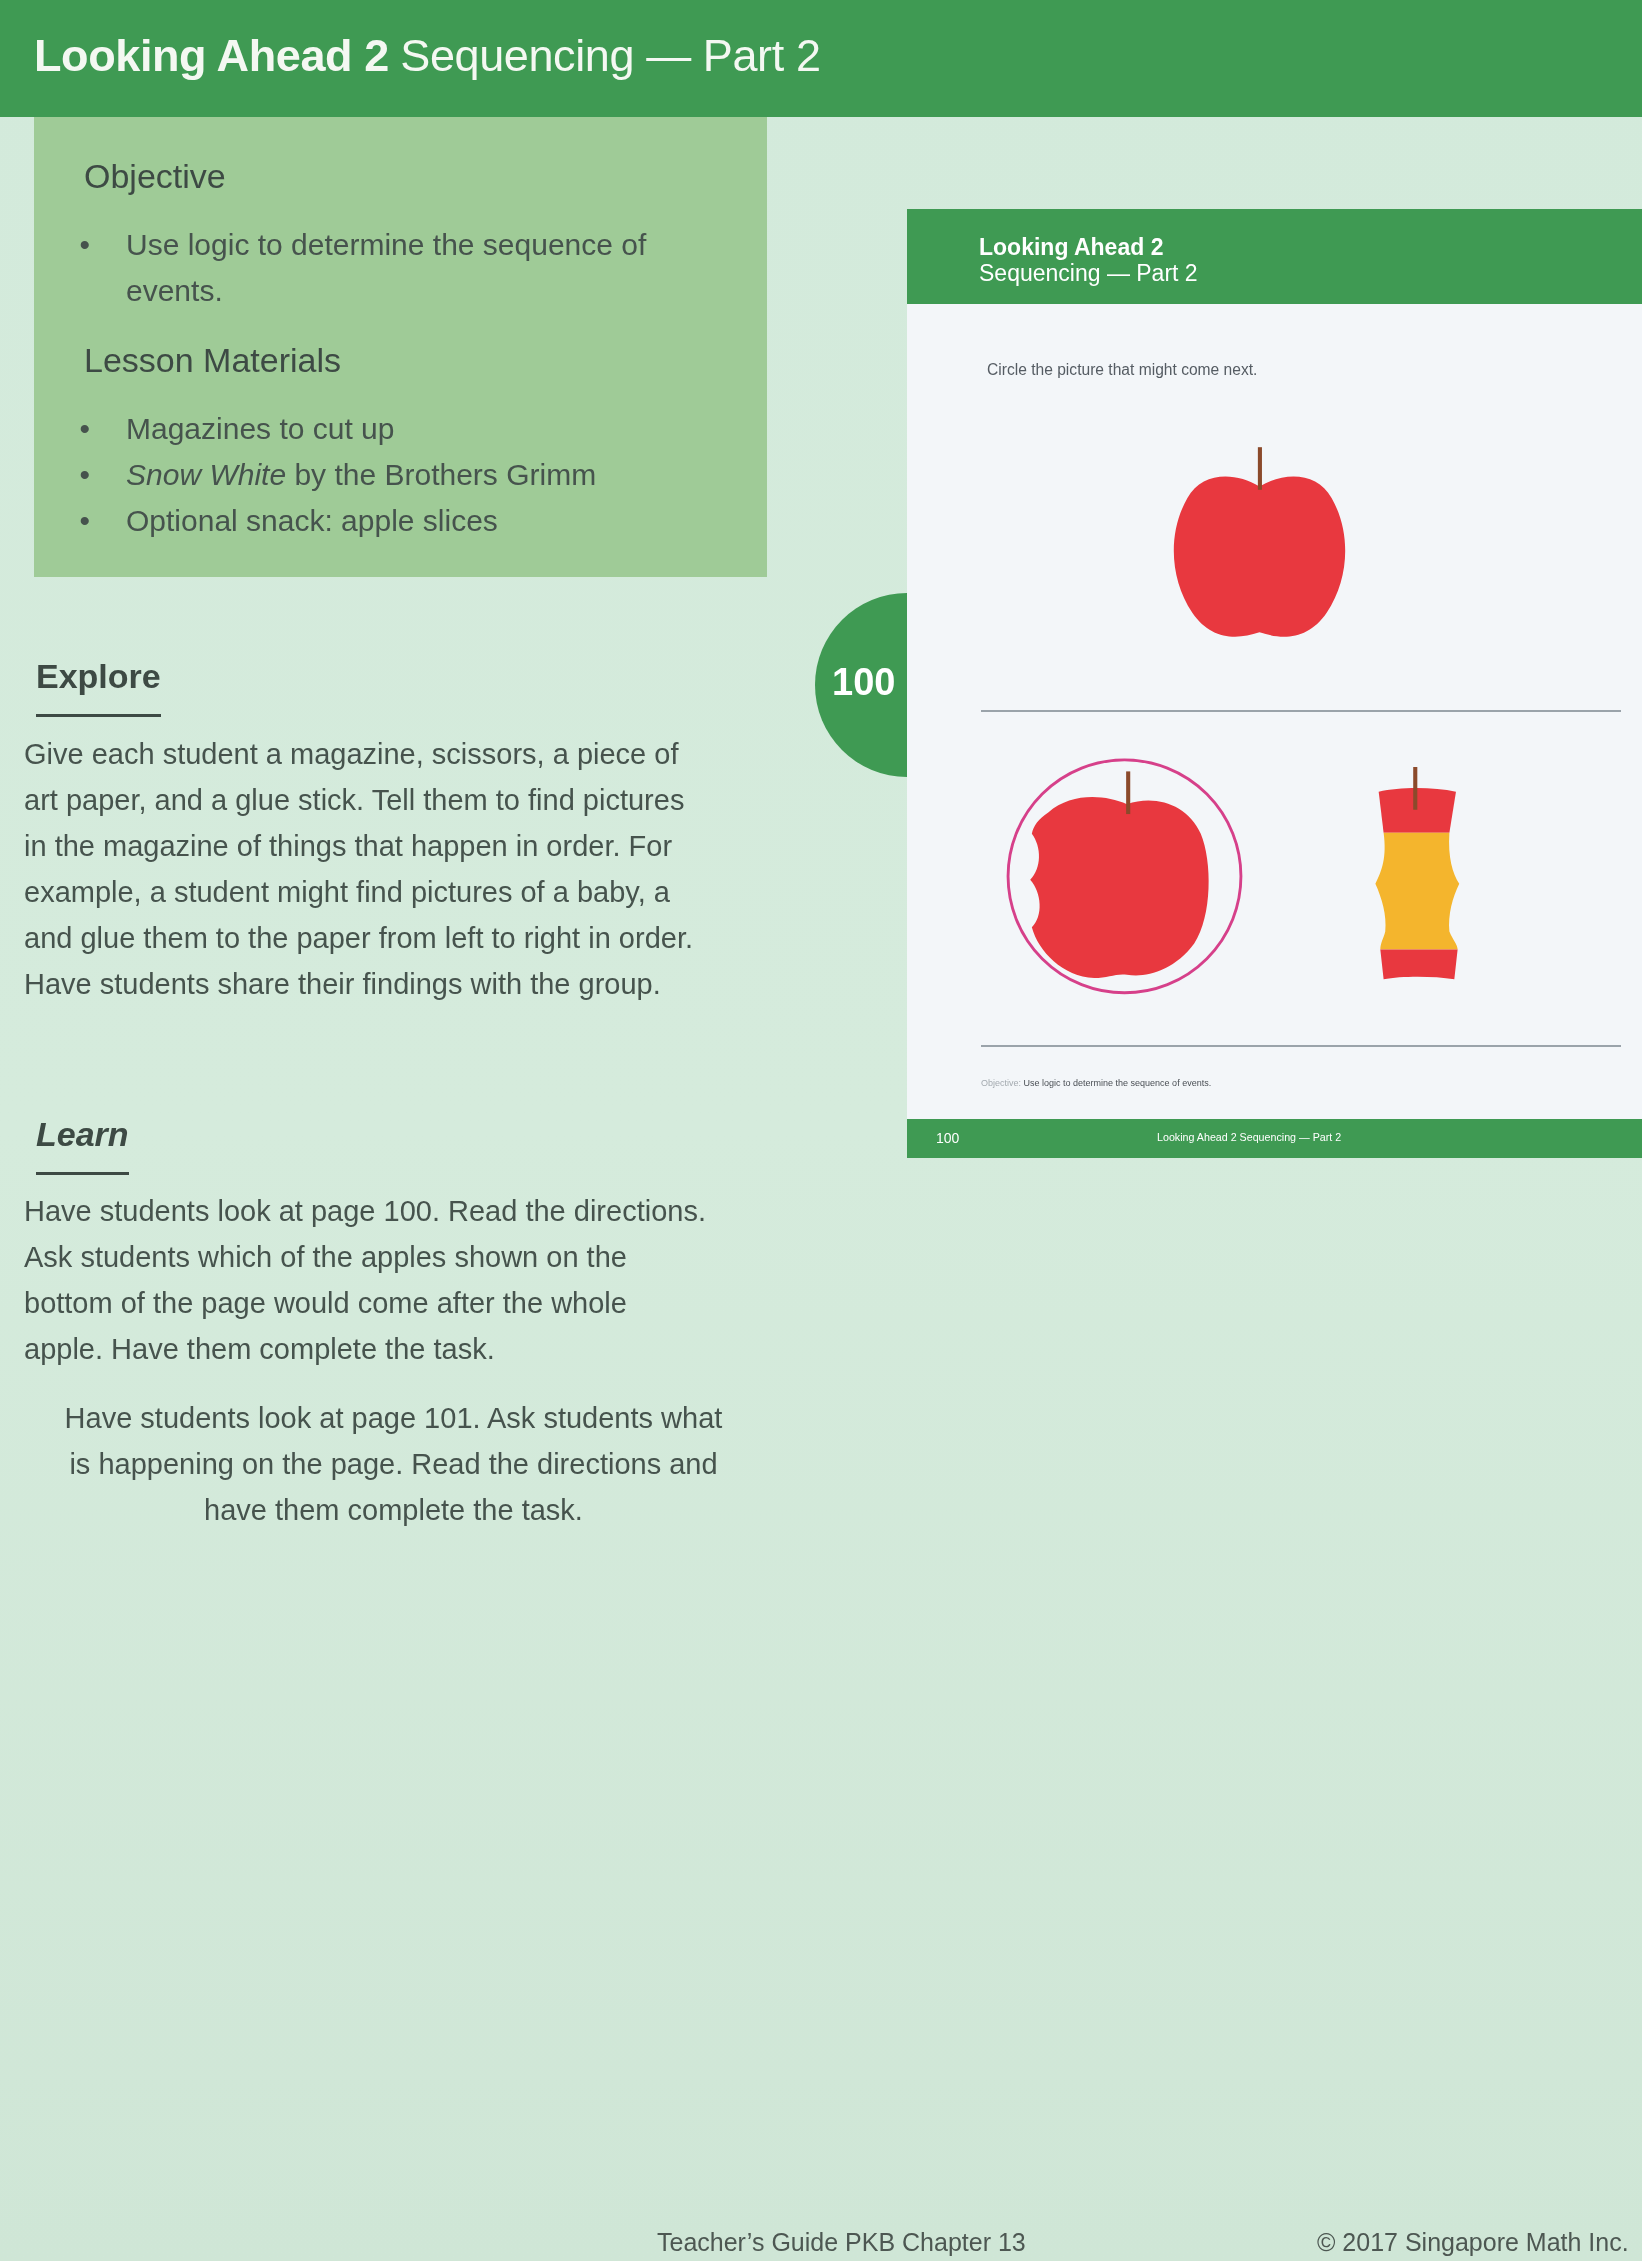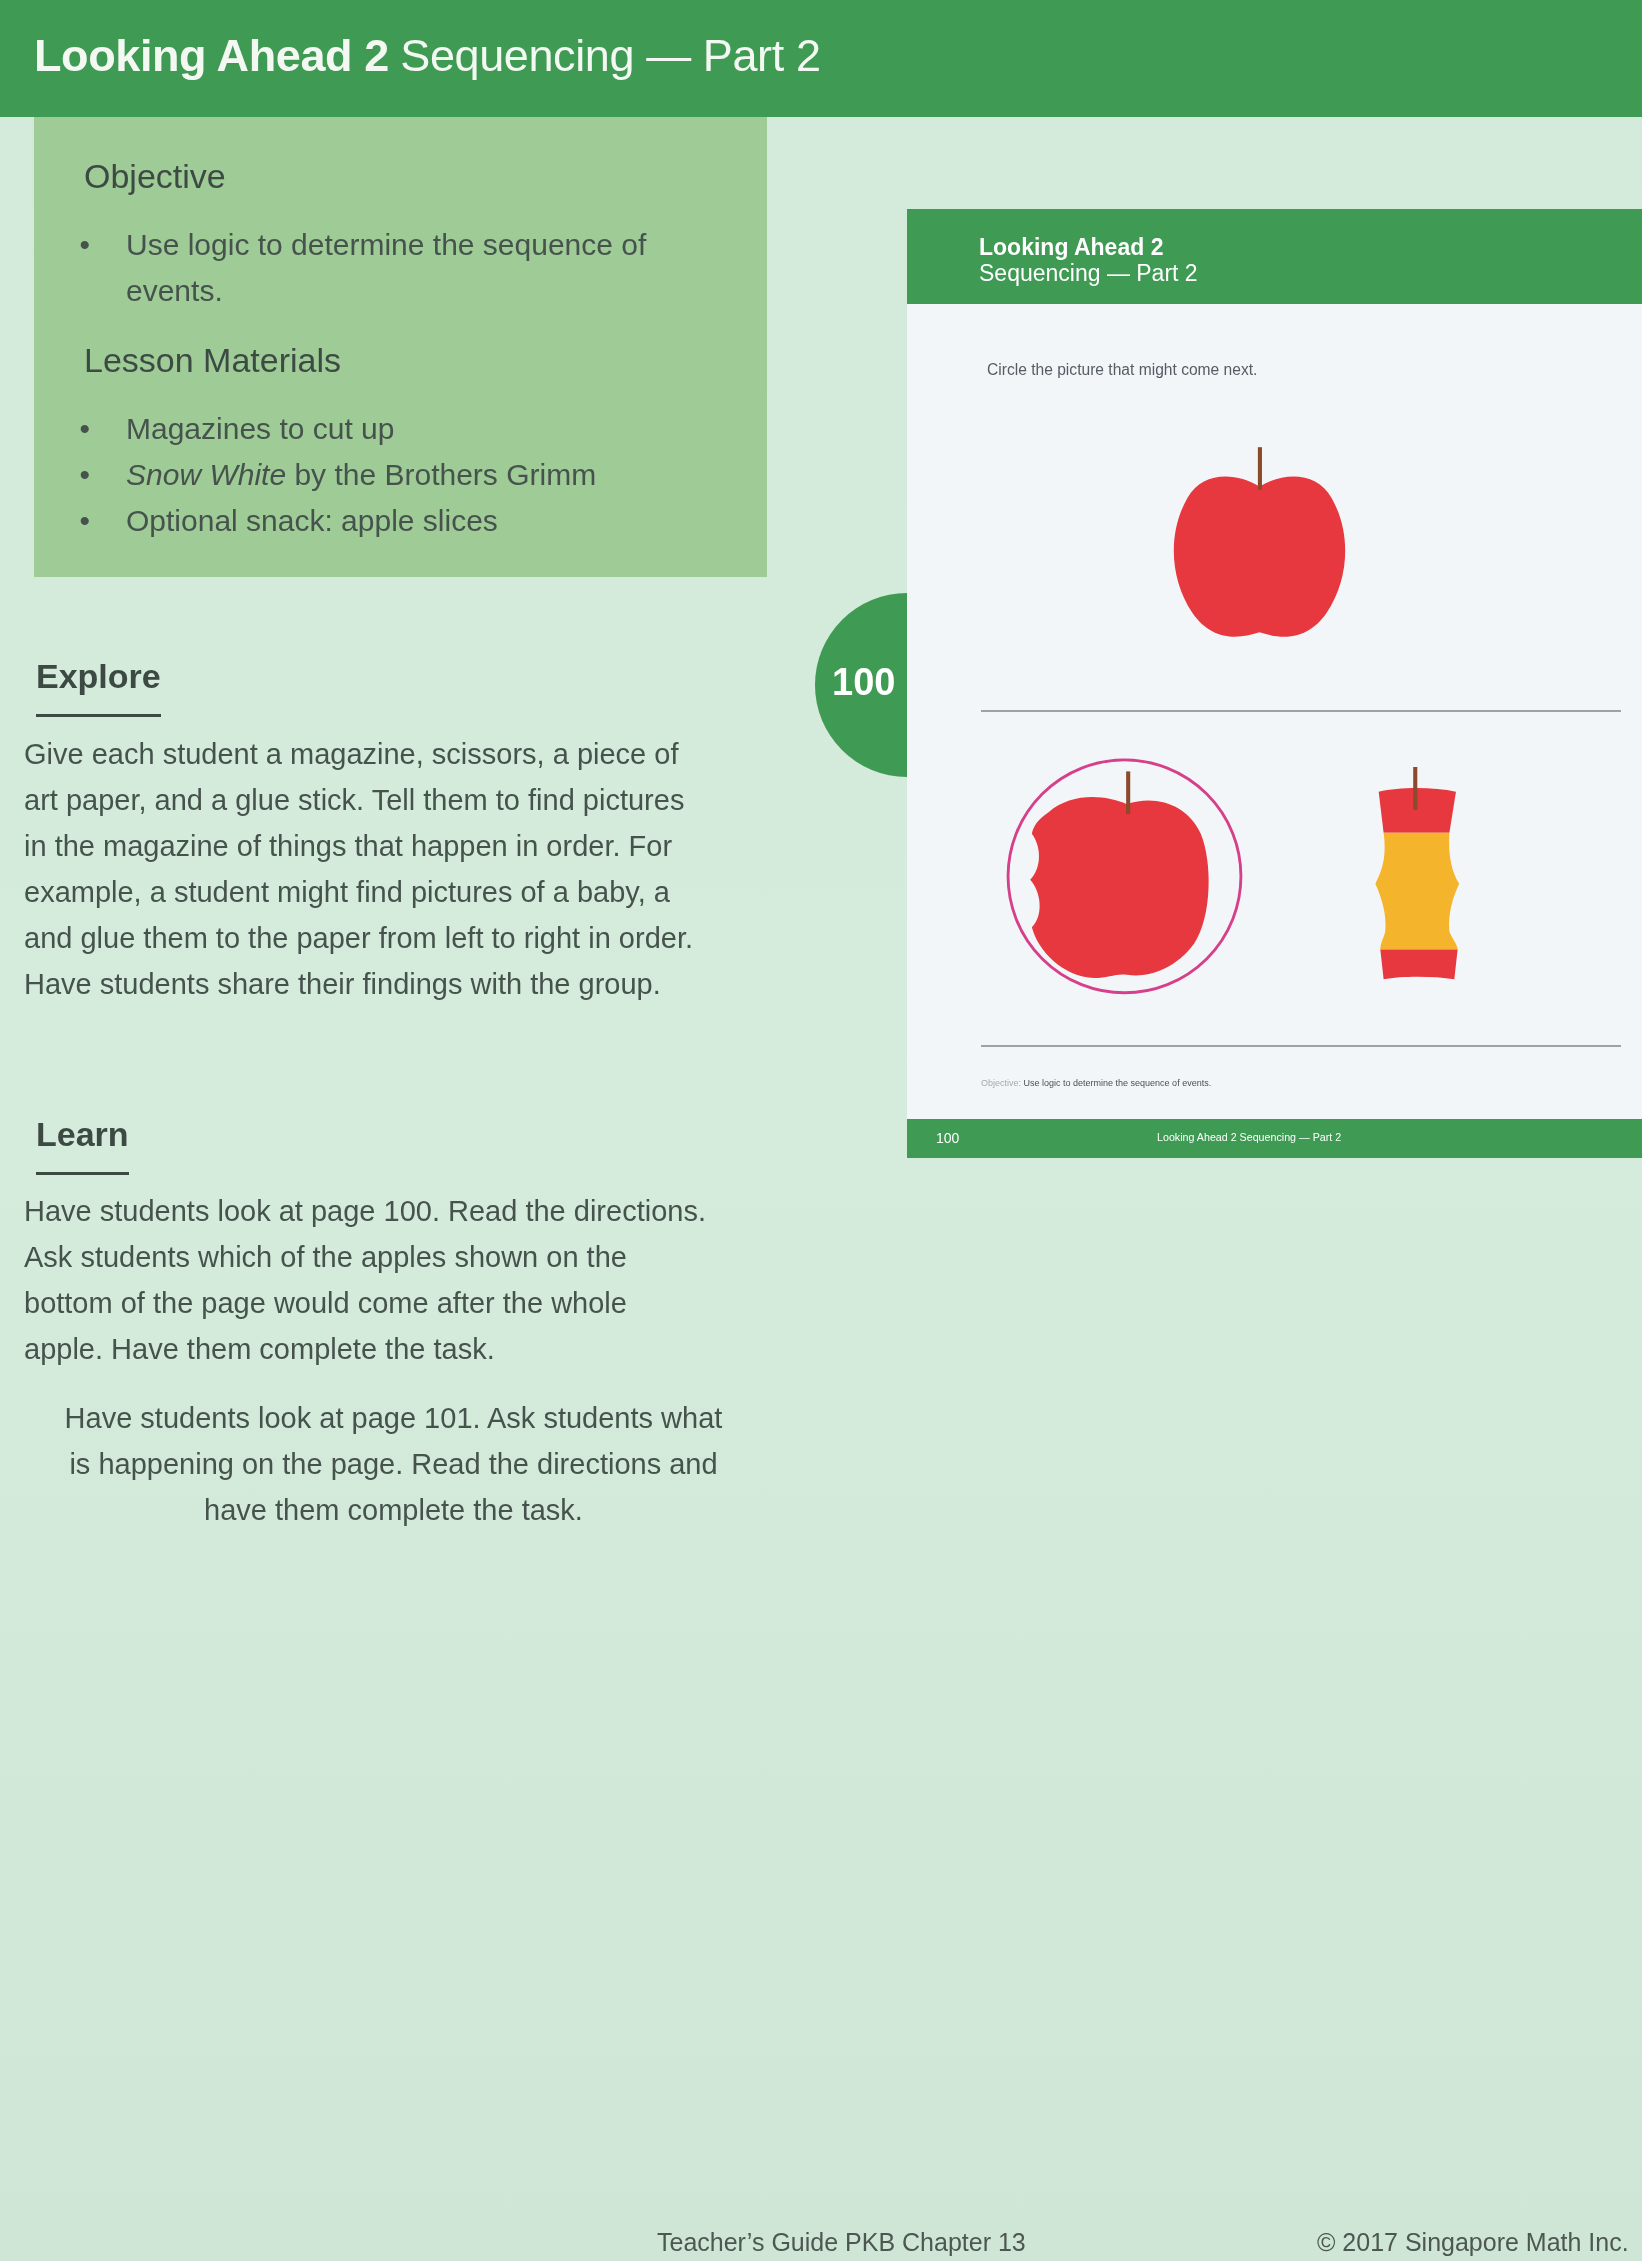--- a/index.html
+++ b/index.html
@@ -86,21 +86,21 @@
 <h3 class="section-head" style="top:657px;">Explore</h3>
 <div class="para" style="top:727px;">
   <div>Give each student a magazine, scissors, a piece of</div>
   <div>art paper, and a glue stick. Tell them to find pictures</div>
   <div>in the magazine of things that happen in order. For</div>
   <div>example, a student might find pictures of a baby, a</div>
   <div>and glue them to the paper from left to right in order.</div>
   <div>Have students share their findings with the group.</div>
 </div>
 
-<h3 class="section-head" style="top:1115px;">Learn</h3>
+<h3 class="section-head" style="top:1115px;font-style:italic;">Learn</h3>
 <div class="para" style="top:1184px;">
   <div>Have students look at page 100. Read the directions.</div>
   <div>Ask students which of the apples shown on the</div>
   <div>bottom of the page would come after the whole</div>
   <div>apple. Have them complete the task.</div>
 </div>
 <div class="para" style="top:1391px;text-align:center;">
   <div>Have students look at page 101. Ask students what</div>
   <div>is happening on the page. Read the directions and</div>
   <div>have them complete the task.</div>

